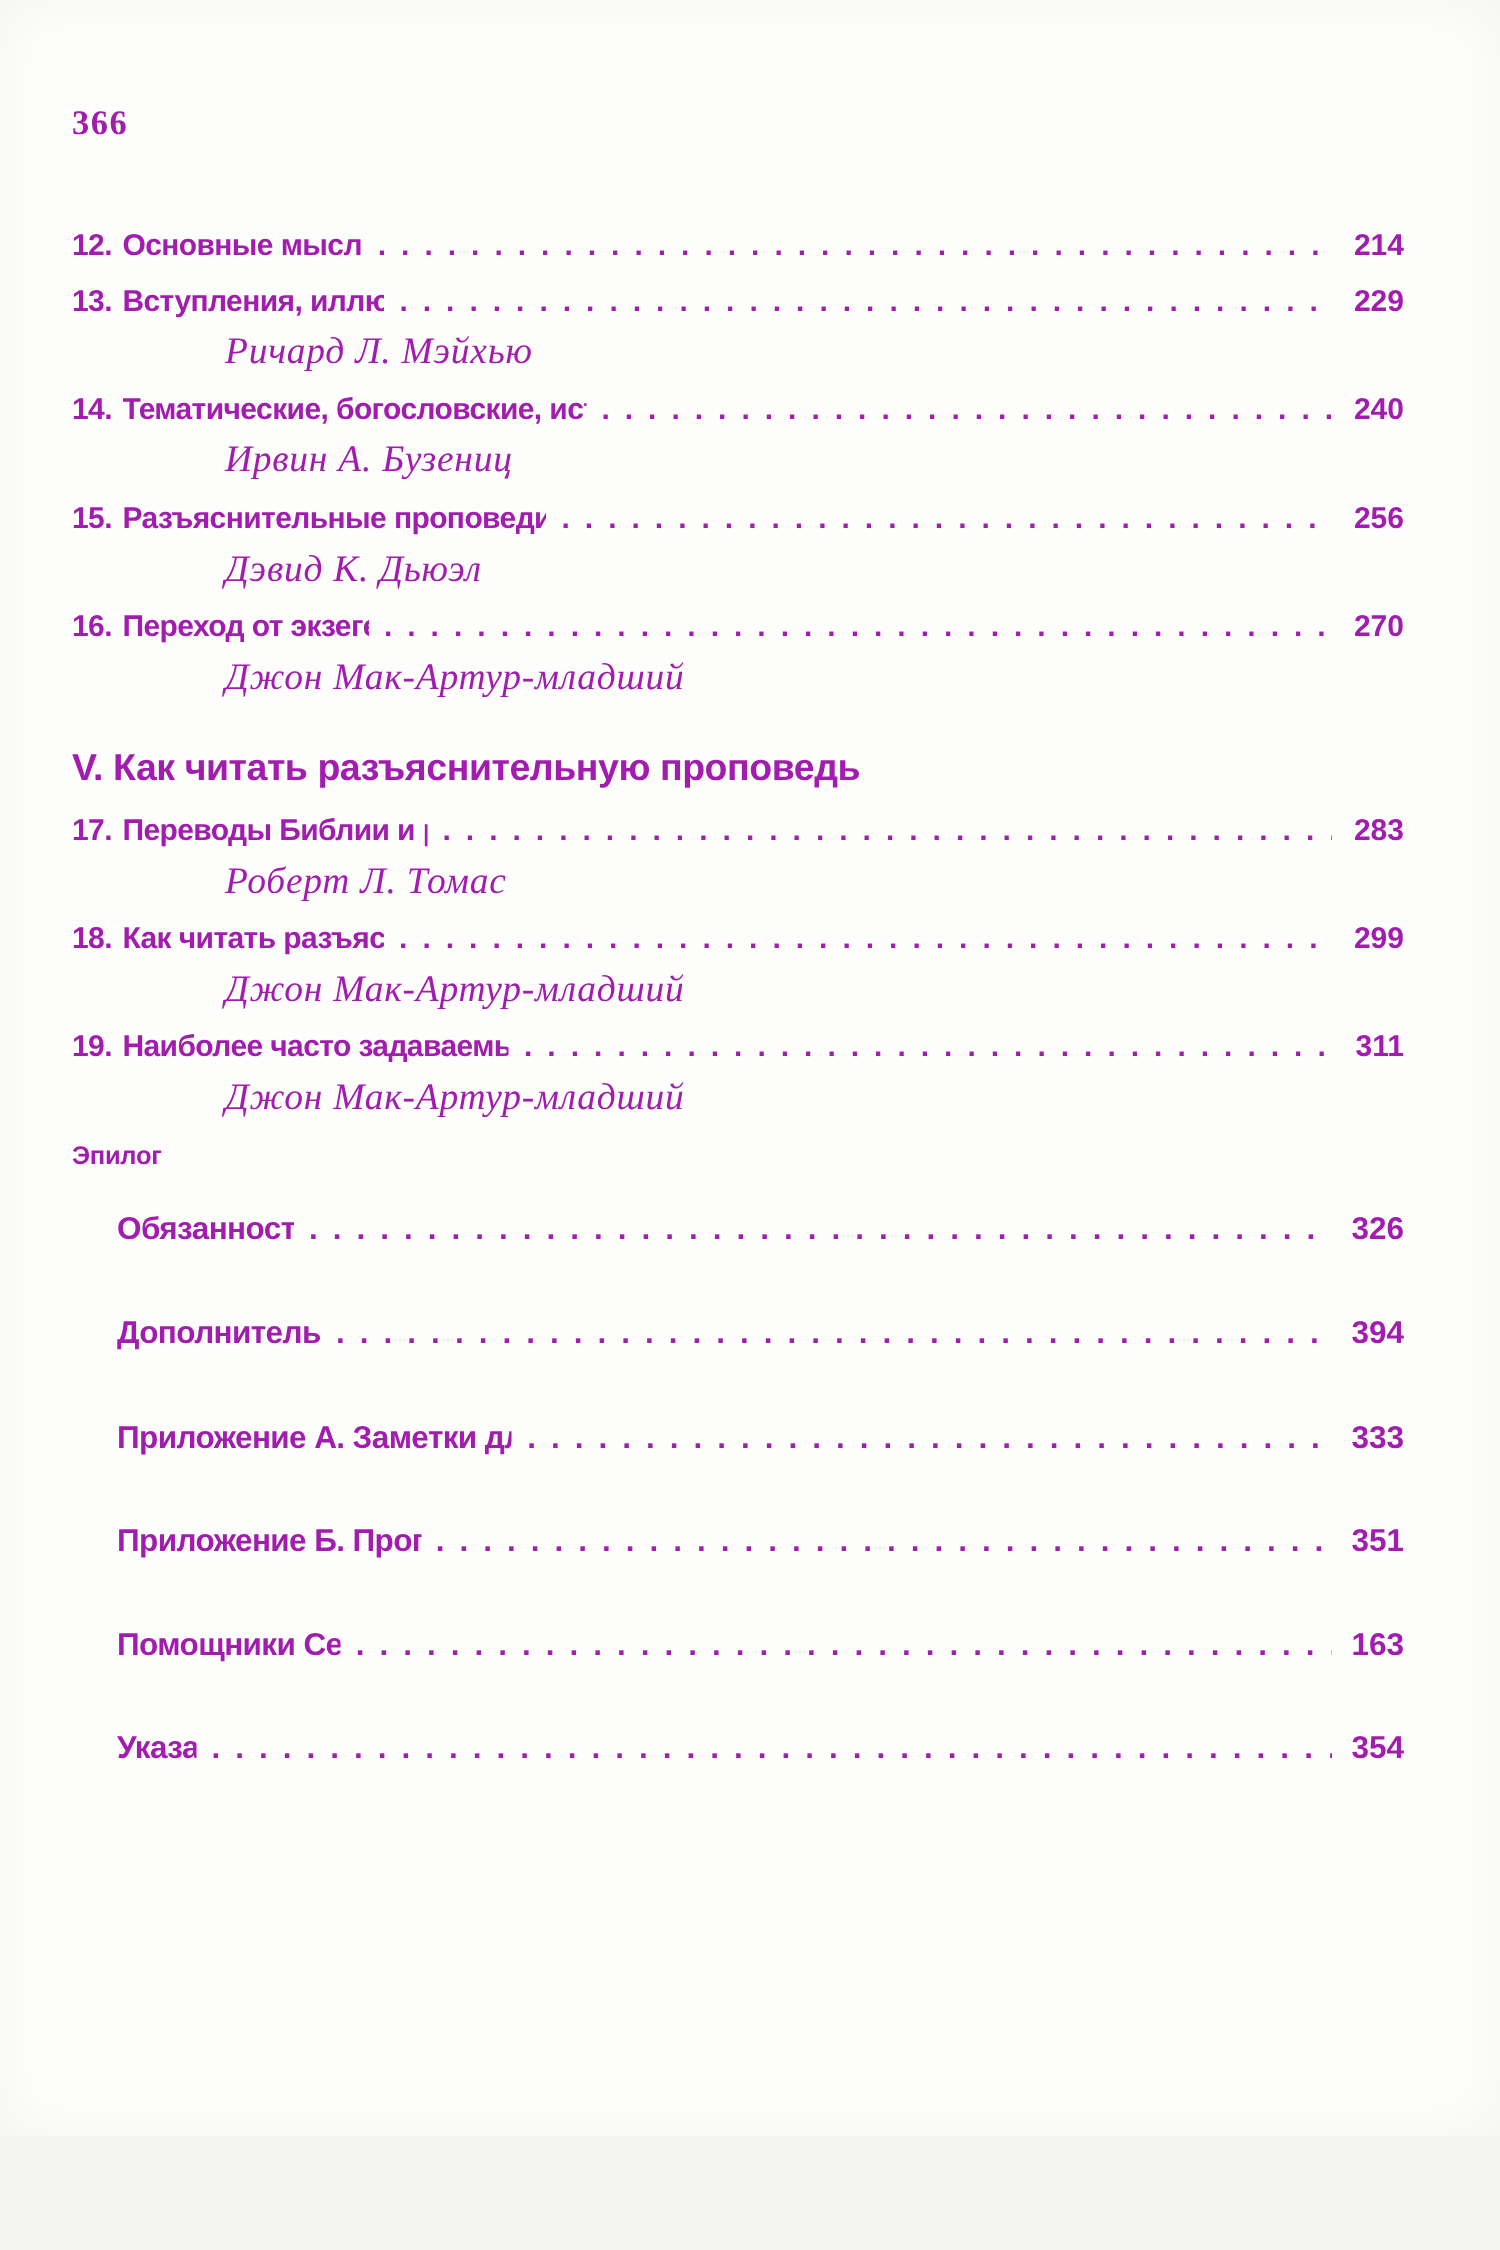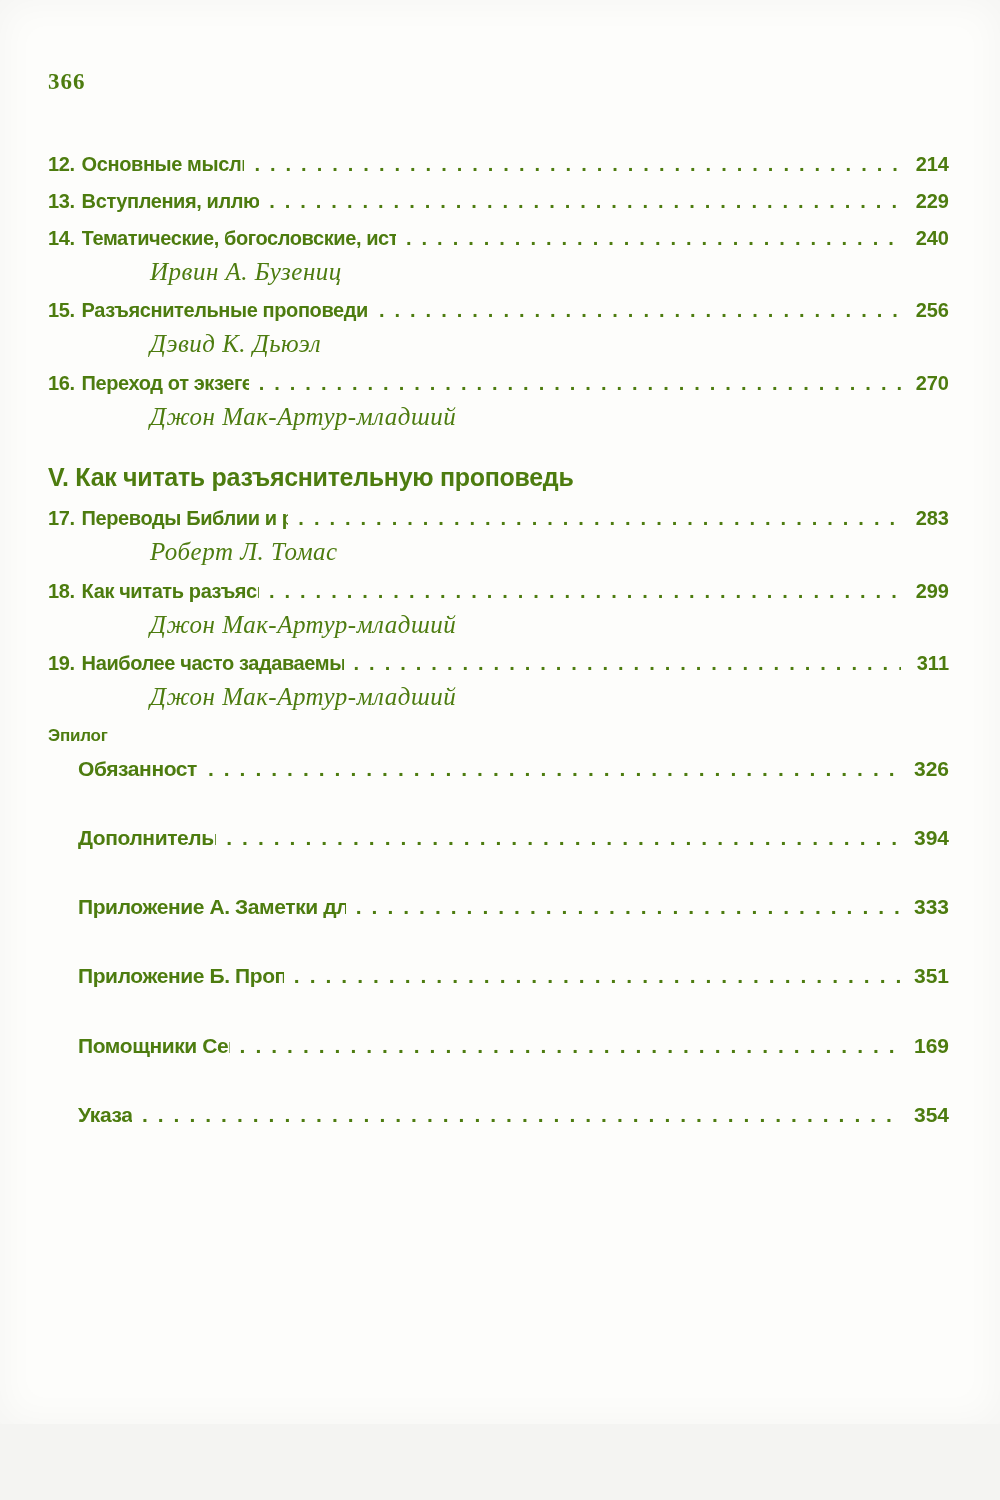--- a/index.html
+++ b/index.html
@@ -1,22 +1,22 @@
 <!DOCTYPE html>
 <html><head>
 <meta charset="utf-8">
 <style>
   html,body{margin:0;padding:0;background:#f4f4f2;}
   .page{
     width:1000px;height:1424px;
     background:#fdfdfb;
-    color:#4d7c0f;
+    color:#a21caf;
     position:relative;
     box-sizing:border-box;
-    padding:70px 51px 0 48px;
+    padding:70px 64px 0 48px;
     font-family:"Liberation Sans",sans-serif;
     overflow:hidden;
     box-shadow:inset 0 0 40px rgba(0,0,0,0.04);
   }
   .pageno{
     font-family:"Liberation Serif",serif;
     font-weight:bold;
     font-size:23px;
     line-height:1;
     margin-bottom:60px;
@@ -58,21 +58,21 @@
     font-size:25px;
     line-height:1.05;
     margin:9px 0 0 102px;
     letter-spacing:0.5px;
     font-weight:500;
   }
   .epilogue-label{
     font-size:17px;
     font-weight:bold;
     letter-spacing:-0.2px;
-    margin:16px 0 11px 0;
+    margin:16px 0 27px 0;
   }
   .entry{margin-bottom:45px;}
   .entry .toc-row{padding-left:30px;font-size:21px;}
   .entry:last-child{margin-bottom:0;}
 </style>
 </head>
 <body>
 
 <div class="page">
 
@@ -89,20 +89,21 @@
       </div>
     </div>
 
     <div class="toc-item">
       <div class="toc-row">
         <span class="num">13.</span>
         <span class="title">Вступления, иллюстрации и заключения</span>
         <span class="dots">..........................................................................................</span>
         <span class="pg">229</span>
       </div>
+      <div class="author">Ричард Л. Мэйхью</div>
     </div>
 
     <div class="toc-item">
       <div class="toc-row">
         <span class="num">14.</span>
         <span class="title">Тематические, богословские, исторические и биографические разъяснительные проповеди</span>
         <span class="dots">..........................................................................................</span>
         <span class="pg">240</span>
       </div>
       <div class="author">Ирвин А. Бузениц</div>
@@ -194,21 +195,21 @@
       <span class="title">Приложение Б. Проповедь — это приключение!</span>
       <span class="dots">..........................................................................................</span>
       <span class="pg">351</span>
     </div>
   </div>
 
   <div class="entry">
     <div class="toc-row">
       <span class="title">Помощники Семинарии Господа</span>
       <span class="dots">..........................................................................................</span>
-      <span class="pg">169</span>
+      <span class="pg">163</span>
     </div>
   </div>
 
   <div class="entry">
     <div class="toc-row">
       <span class="title">Указатели</span>
       <span class="dots">..........................................................................................</span>
       <span class="pg">354</span>
     </div>
   </div>

